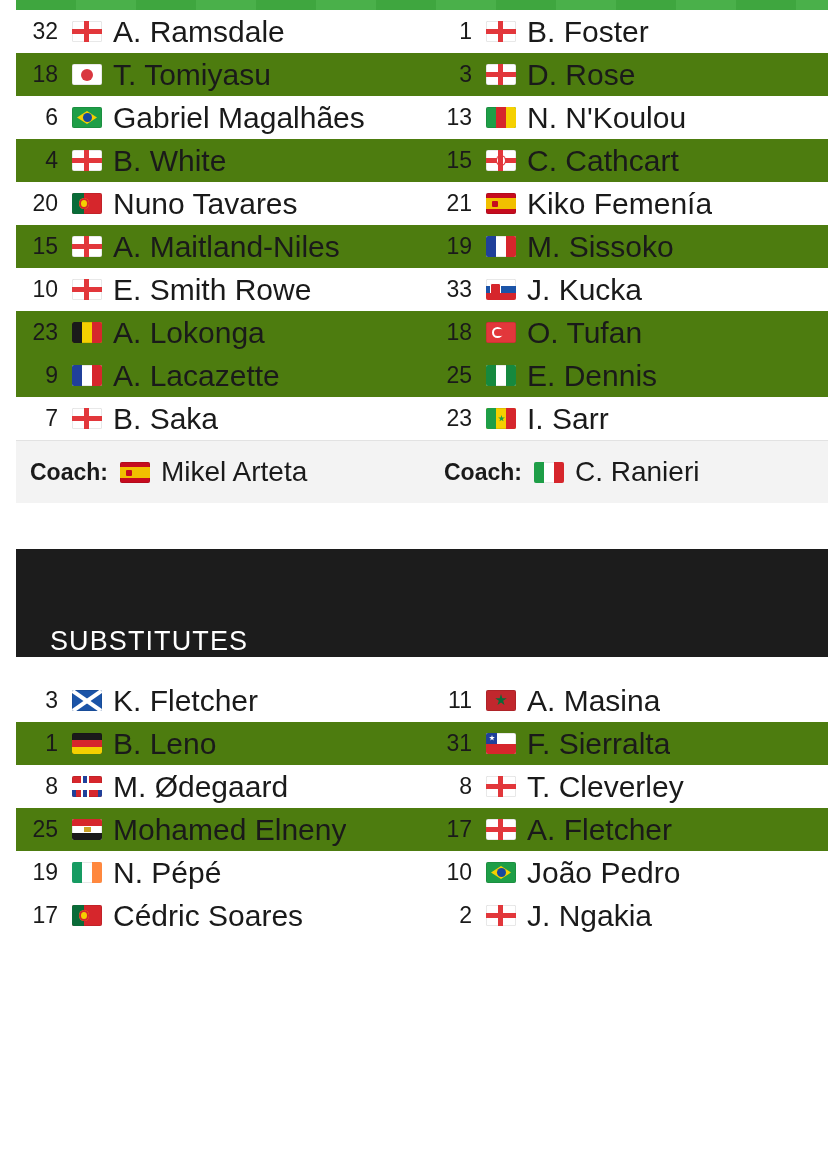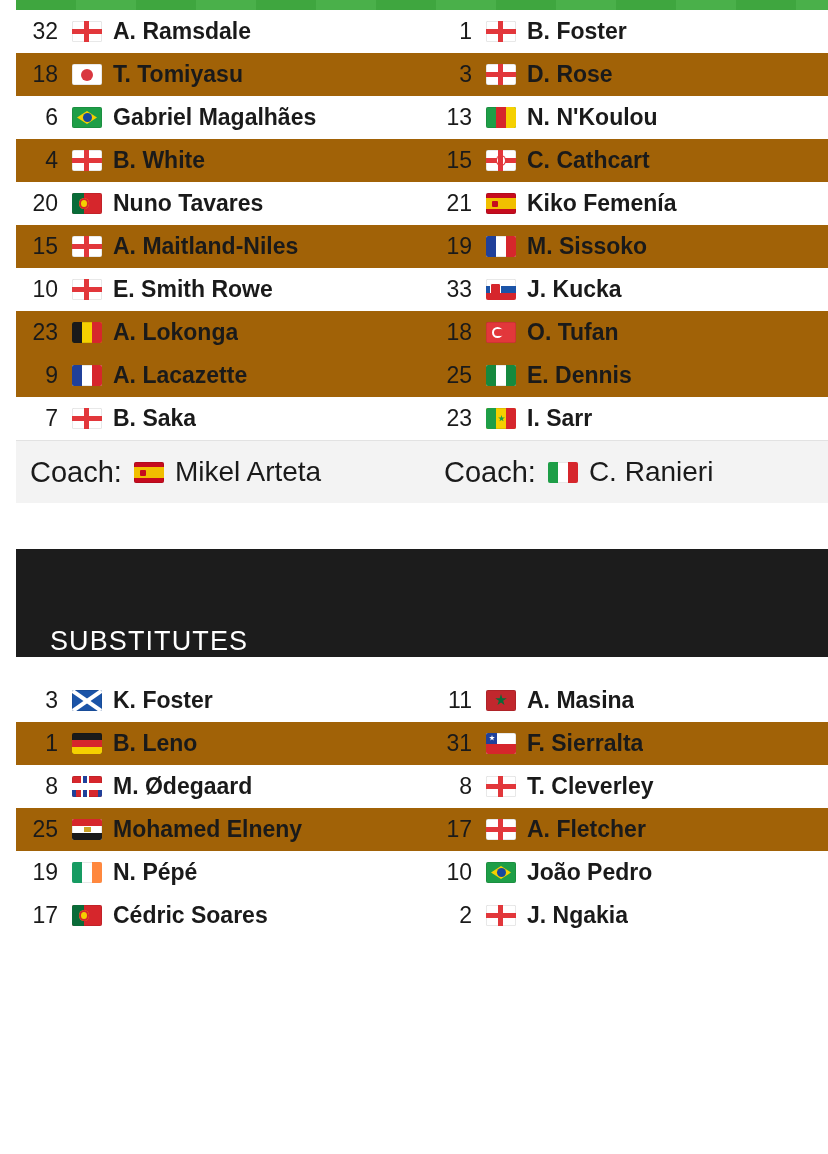--- a/index.html
+++ b/index.html
@@ -39,21 +39,21 @@
       #4ab04a 660px, #4ab04a 720px,
       #3fa63f 720px, #3fa63f 780px,
       #4ab04a 780px, #4ab04a 828px);
   }
   .lineup-table {
     width: 100%;
     border-collapse: collapse;
     table-layout: fixed;
   }
   .lineup-table tr.row-odd td { background: #ffffff; }
-  .lineup-table tr.row-even td { background: #a16207; }
+  .lineup-table tr.row-even td { background: #4d7c0f; }
   .lineup-table td {
     height: 43px;
     padding: 0;
     vertical-align: middle;
   }
   .cell {
     display: flex;
     align-items: center;
     height: 43px;
   }
@@ -71,39 +71,38 @@
     min-width: 30px;
     height: 21px;
     display: inline-block;
     position: relative;
     overflow: hidden;
     border-radius: 2px;
     margin-right: 11px;
     box-shadow: 0 0 0 0.5px rgba(0,0,0,0.18) inset;
   }
   .pname {
-    font-size: 23px;
+    font-size: 30px;
     color: #1a1a1a;
     white-space: nowrap;
     overflow: hidden;
     text-overflow: ellipsis;
-    font-weight: bold;
   }
   .pname.dim { color: #9a9a9a; }
 
   
   .coach-row td { background: #f3f3f3; height: 62px; border-top: 1px solid #e2e2e2;}
   .coach-cell {
     display: flex;
     align-items: center;
     height: 62px;
   }
   .coach-label {
-    font-size: 29px;
-    font-weight: normal;
+    font-size: 23px;
+    font-weight: bold;
     padding-left: 14px;
     padding-right: 12px;
     white-space: nowrap;
   }
   .coach-cell .flag { margin-right: 11px; }
   .coach-name { font-size: 28px; }
 
   .gap { height: 46px; background: #ffffff; }
 
   .subs-header {
@@ -423,21 +422,21 @@
 
   <div class="subs-gap"></div>
 
   <table class="lineup-table">
     <tbody id="subs-body">
         <tr class="row-odd">
           <td>
             <div class="cell">
               <span class="num">3</span>
               <span class="flag f-sco"><span class="dot"></span></span>
-              <span class="pname">K. Foster</span>
+              <span class="pname">K. Fletcher</span>
             </div>
           </td>
           <td>
             <div class="cell">
               <span class="num">11</span>
               <span class="flag f-mar"><span class="dot"></span></span>
               <span class="pname">A. Masina</span>
             </div>
           </td>
         </tr>

